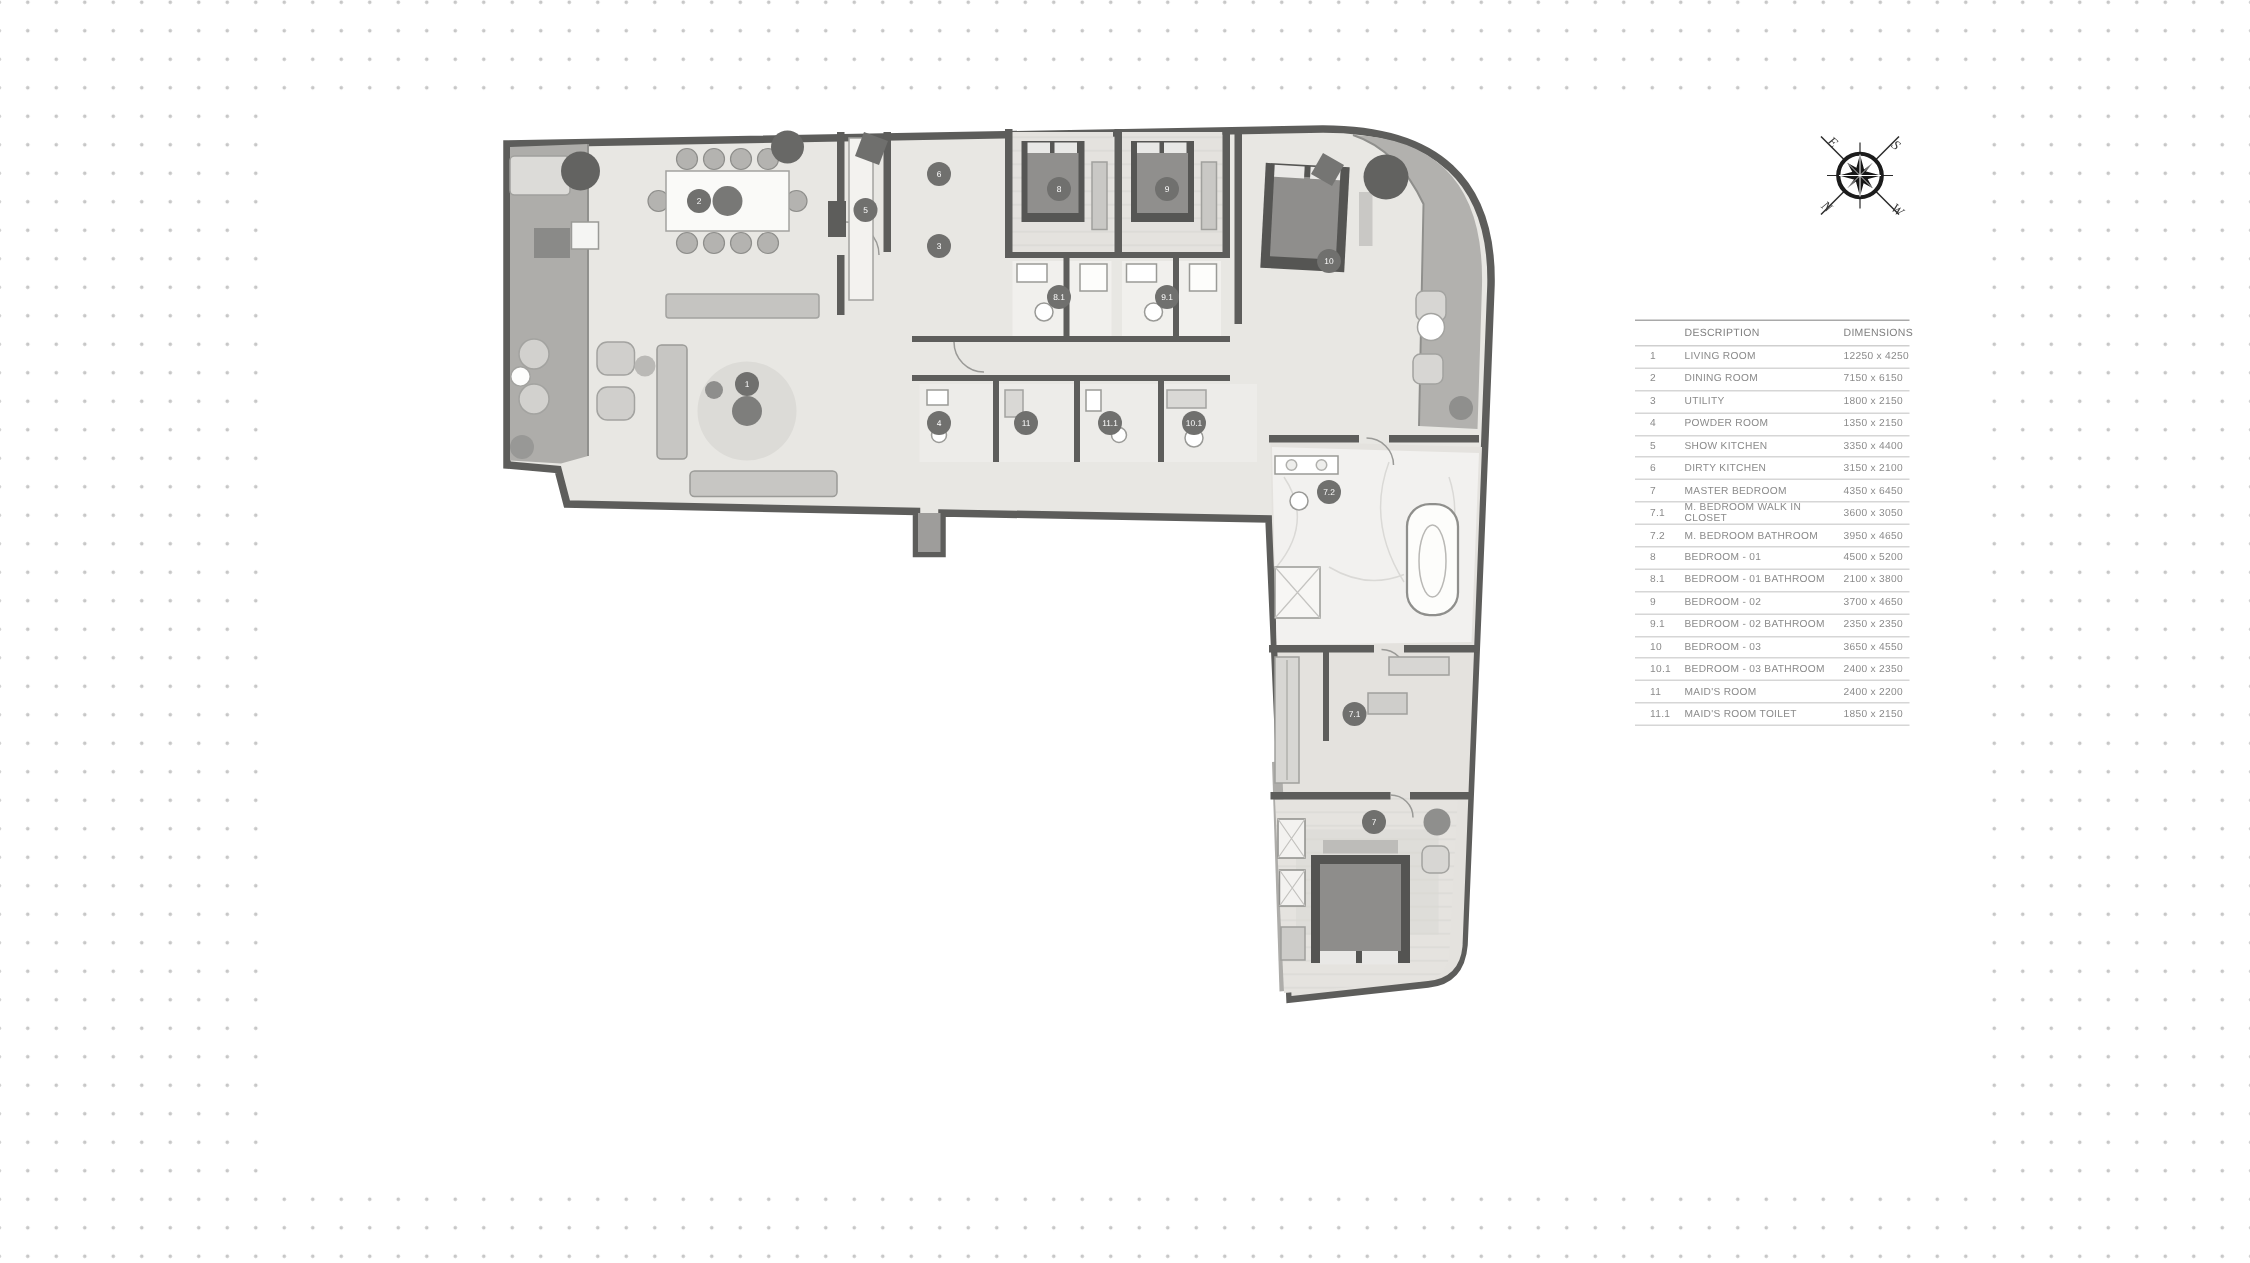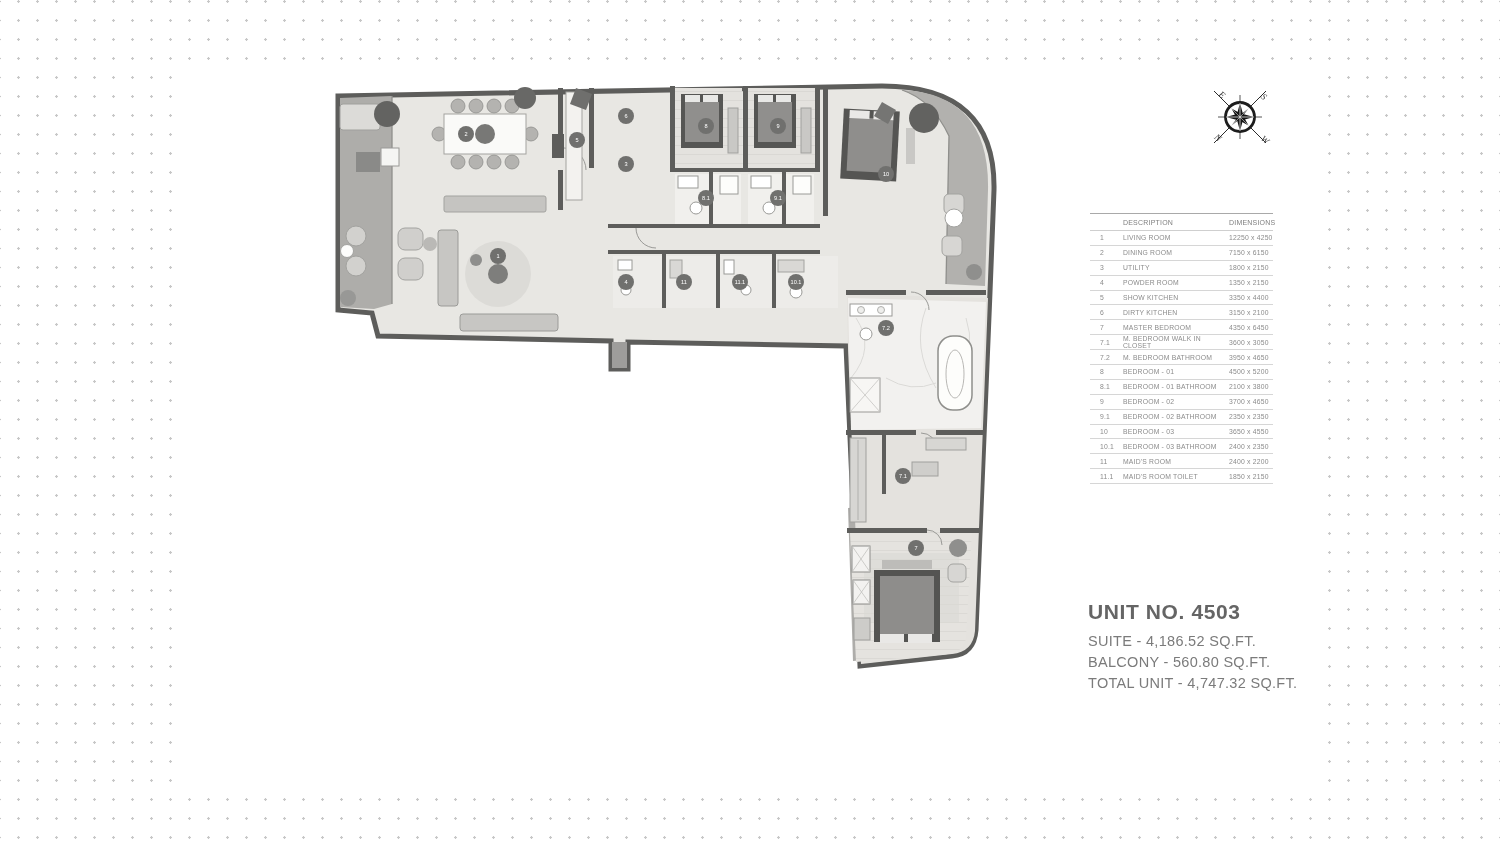--- a/index.html
+++ b/index.html
@@ -447,19 +447,13 @@
           <span class="t-dim">2400 x 2200</span>
         </div>
         <div class="trow">
           <span class="t-no">11.1</span>
           <span class="t-desc">MAID'S ROOM TOILET</span>
           <span class="t-dim">1850 x 2150</span>
         </div>
       </div>
   </div>
 
-  <div class="unit-info">
-    <div class="unit-title">UNIT NO. 4503</div>
-    <div class="unit-line">SUITE - 4,186.52 SQ.FT.</div>
-    <div class="unit-line">BALCONY - 560.80 SQ.FT.</div>
-    <div class="unit-line">TOTAL UNIT - 4,747.32 SQ.FT.</div>
-  </div>
 </div>
 
 </body></html>

